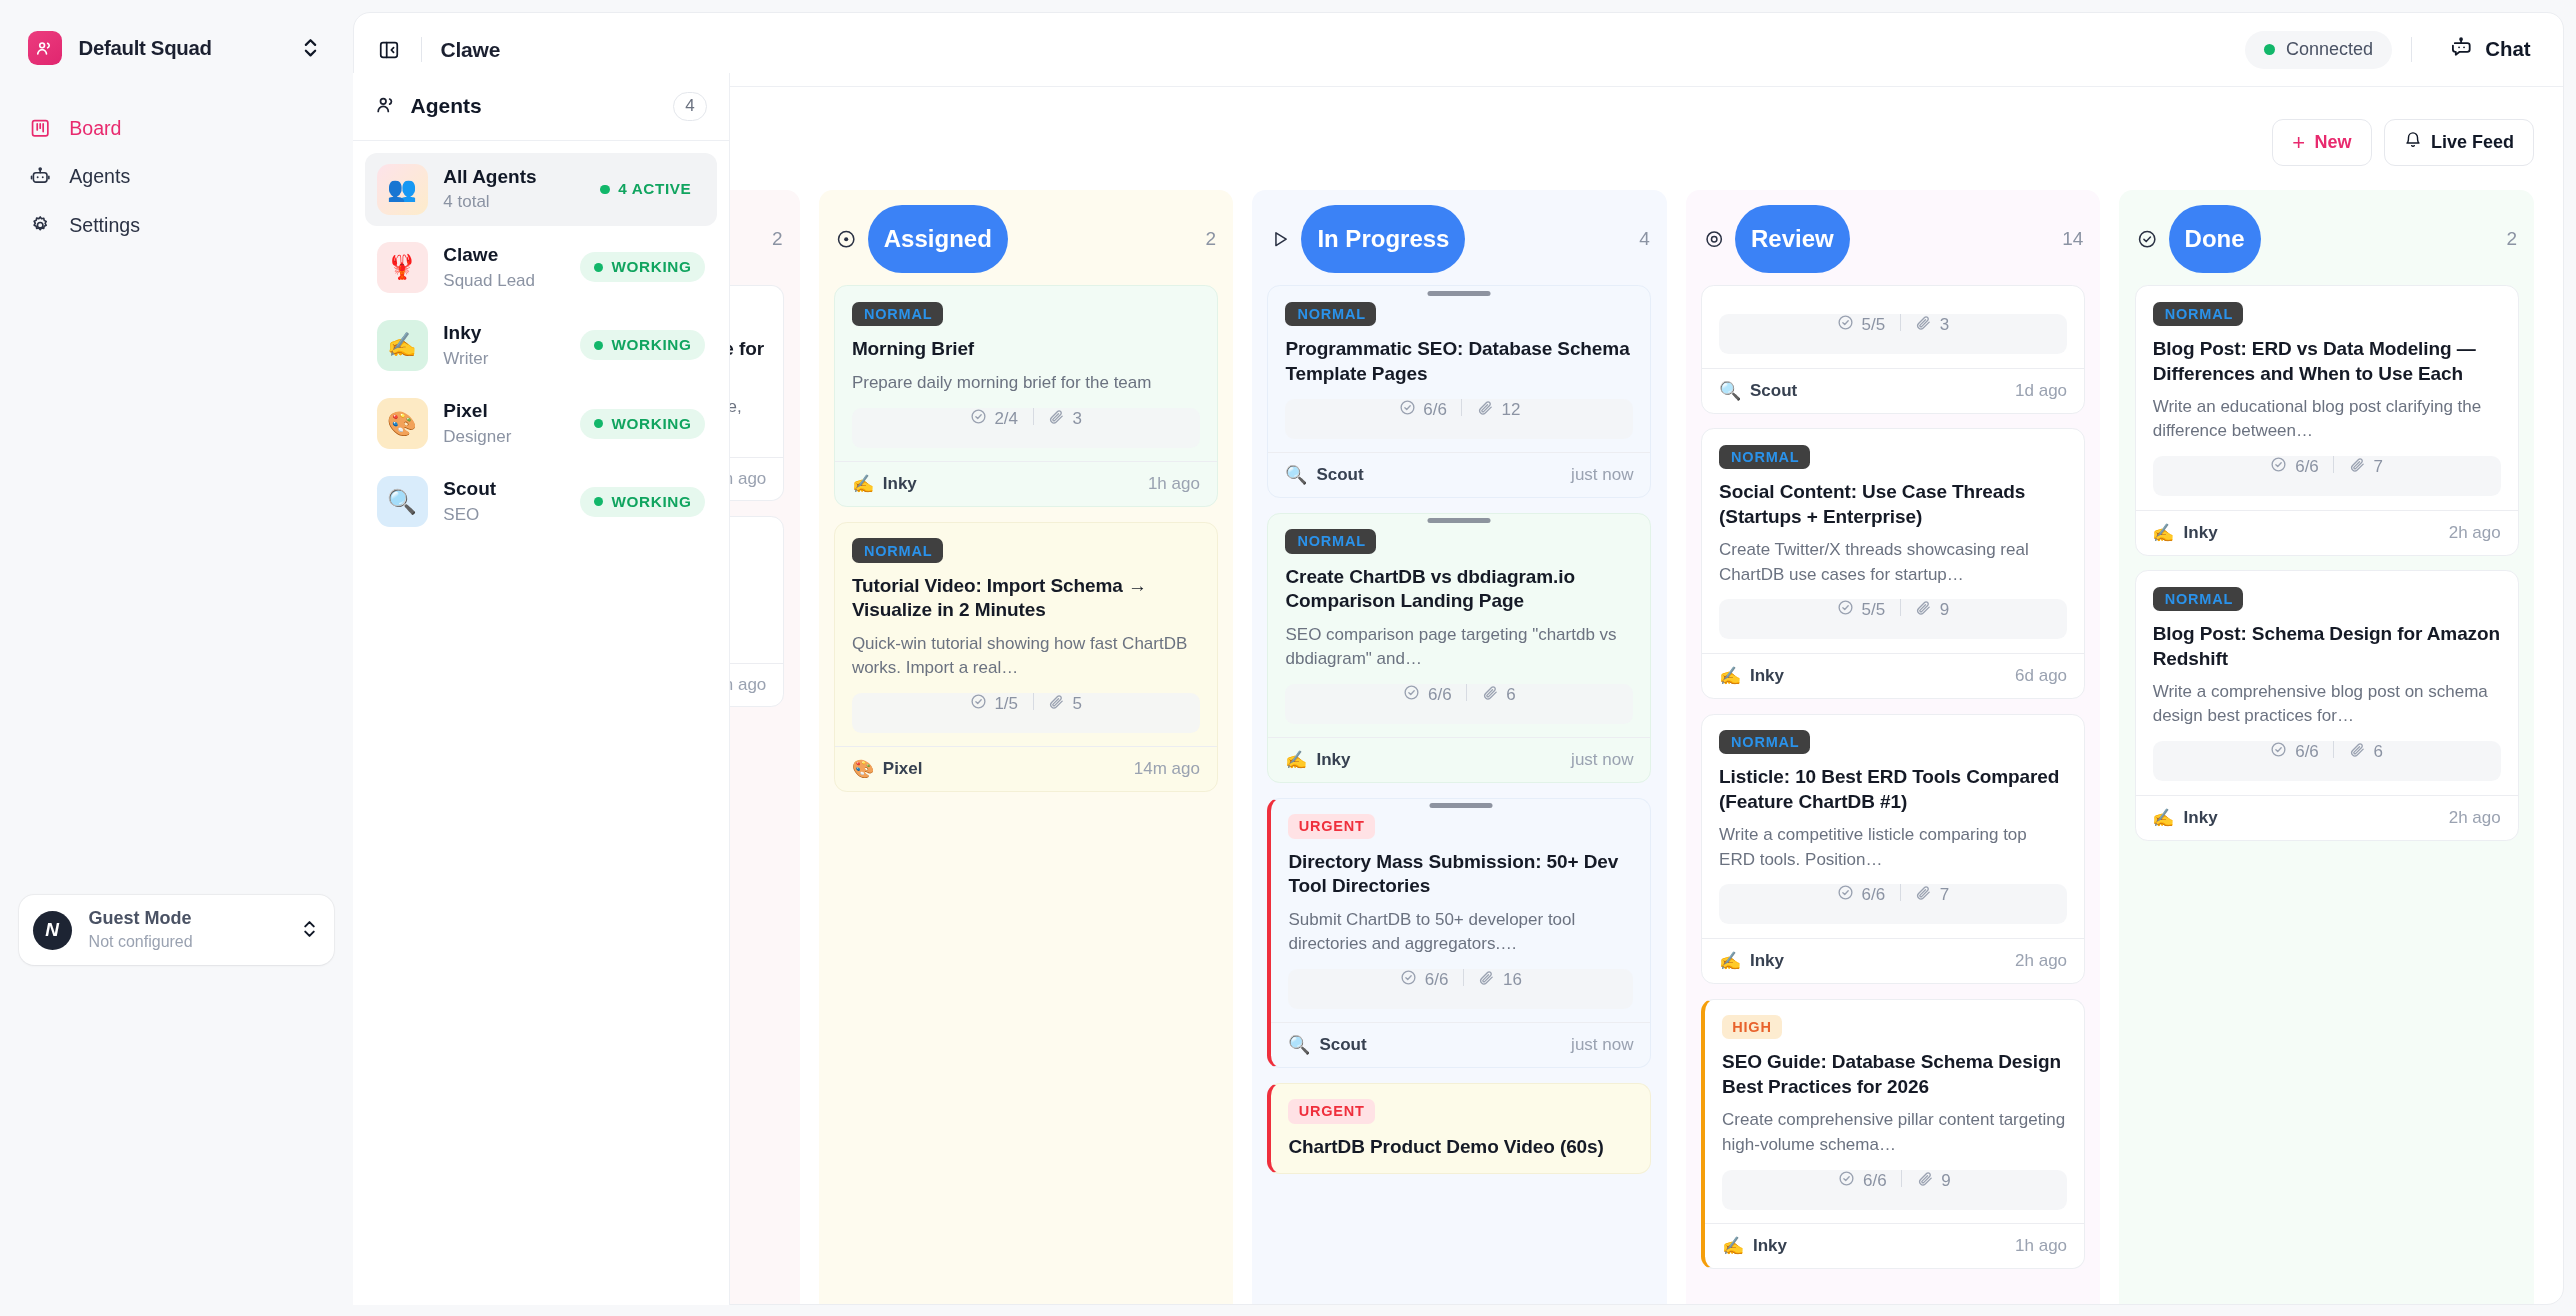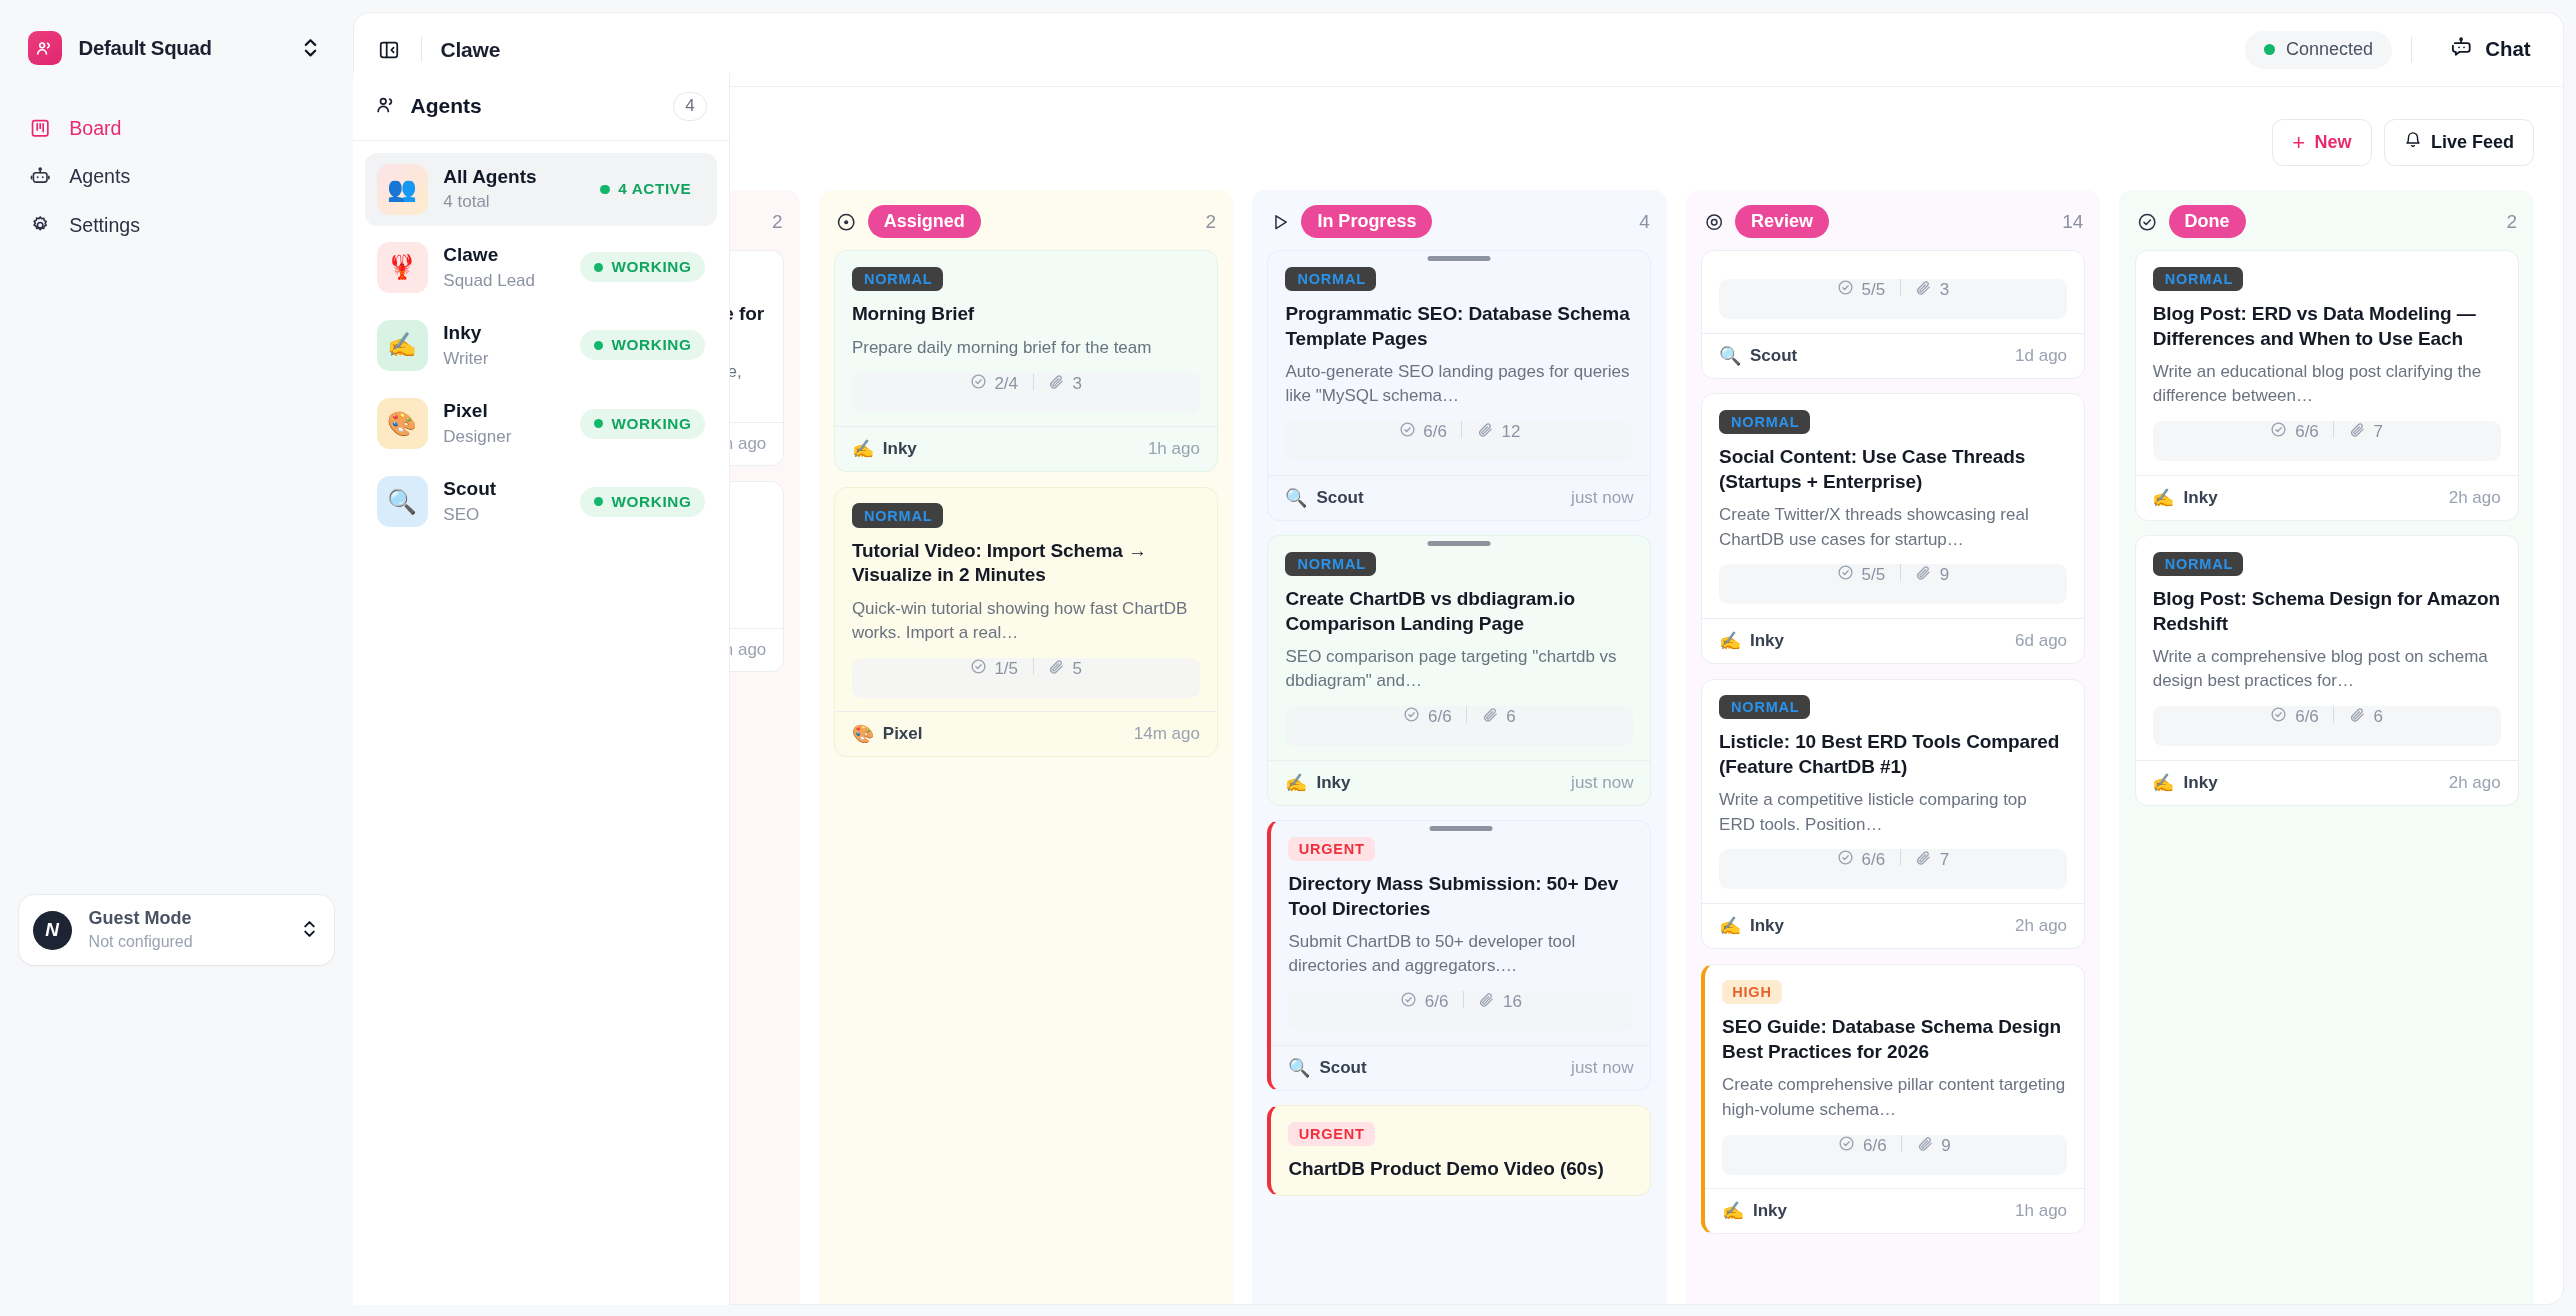--- a/index.html
+++ b/index.html
@@ -136,23 +136,23 @@
     display: flex; flex-direction: column;
     overflow: hidden;
   }
   .col-head {
     display: flex; align-items: center; gap: 10.2px;
     padding: 15.3px 17px 12px 17px;
     flex: 0 0 auto;
   }
   .col-ic { width: 22px; height: 22px; flex: 0 0 22px; display:flex;align-items:center;justify-content:center;}
   .col-pill {
-    background: #ec4899; color: #fff;
-    border-radius: 851px; padding: 6px 16px;
-    font-size: 18px; font-weight: 600;
+    background: #3b82f6; color: #fff;
+    border-radius: 851px; padding: 20px 16px;
+    font-size: 24px; font-weight: 600;
     white-space: nowrap;
   }
   .col-count { margin-left: auto; font-size: 19px; color: #8b93a3; font-weight: 500; }
   .col-body {
     flex: 1; padding: 0 15.3px 15.3px 15.3px;
     display: flex; flex-direction: column; gap: 14.5px;
     overflow: hidden;
   }
 
   
@@ -436,21 +436,21 @@
                 <svg width="20.4" height="20.4" viewBox="0 0 24 24" fill="none" stroke="#2b3244" stroke-width="1.8" stroke-linejoin="round">
                   <path d="M7 4.5 19 12 7 19.5z"></path>
                 </svg>
               </span>
               <span class="col-pill">In Progress</span>
               <span class="col-count">4</span>
             </div>
             <div class="col-body">
               <div class="card tint-blue">
                 <div class="drag-handle"></div>
-                <div class="card-main"><span class="badge NORMAL">NORMAL</span><div class="card-title">Programmatic SEO: Database Schema Template Pages</div><div class="card-desc">Auto-generate SEO landing pages for queries like "MySQL schema…</div><div class="card-stats">
+                <div class="card-main"><span class="badge NORMAL">NORMAL</span><div class="card-title">Programmatic SEO: Database Schema Template Pages</div><div class="card-stats">
                     <span class="stat">
                       <span><svg width="17" height="17" viewBox="0 0 24 24" fill="none" stroke="#9aa2b1" stroke-width="1.9" stroke-linecap="round" stroke-linejoin="round">
                           <circle cx="12" cy="12" r="9"></circle>
                           <path d="M8.3 12.3l2.6 2.5 4.9-5.3"></path>
                         </svg></span>
                       <span>6/6</span>
                     </span>
                     <span class="stat-sep"></span>
                     <span class="stat">
                       <span><svg width="17" height="17" viewBox="0 0 24 24" fill="none" stroke="#9aa2b1" stroke-width="1.9" stroke-linecap="round" stroke-linejoin="round">

